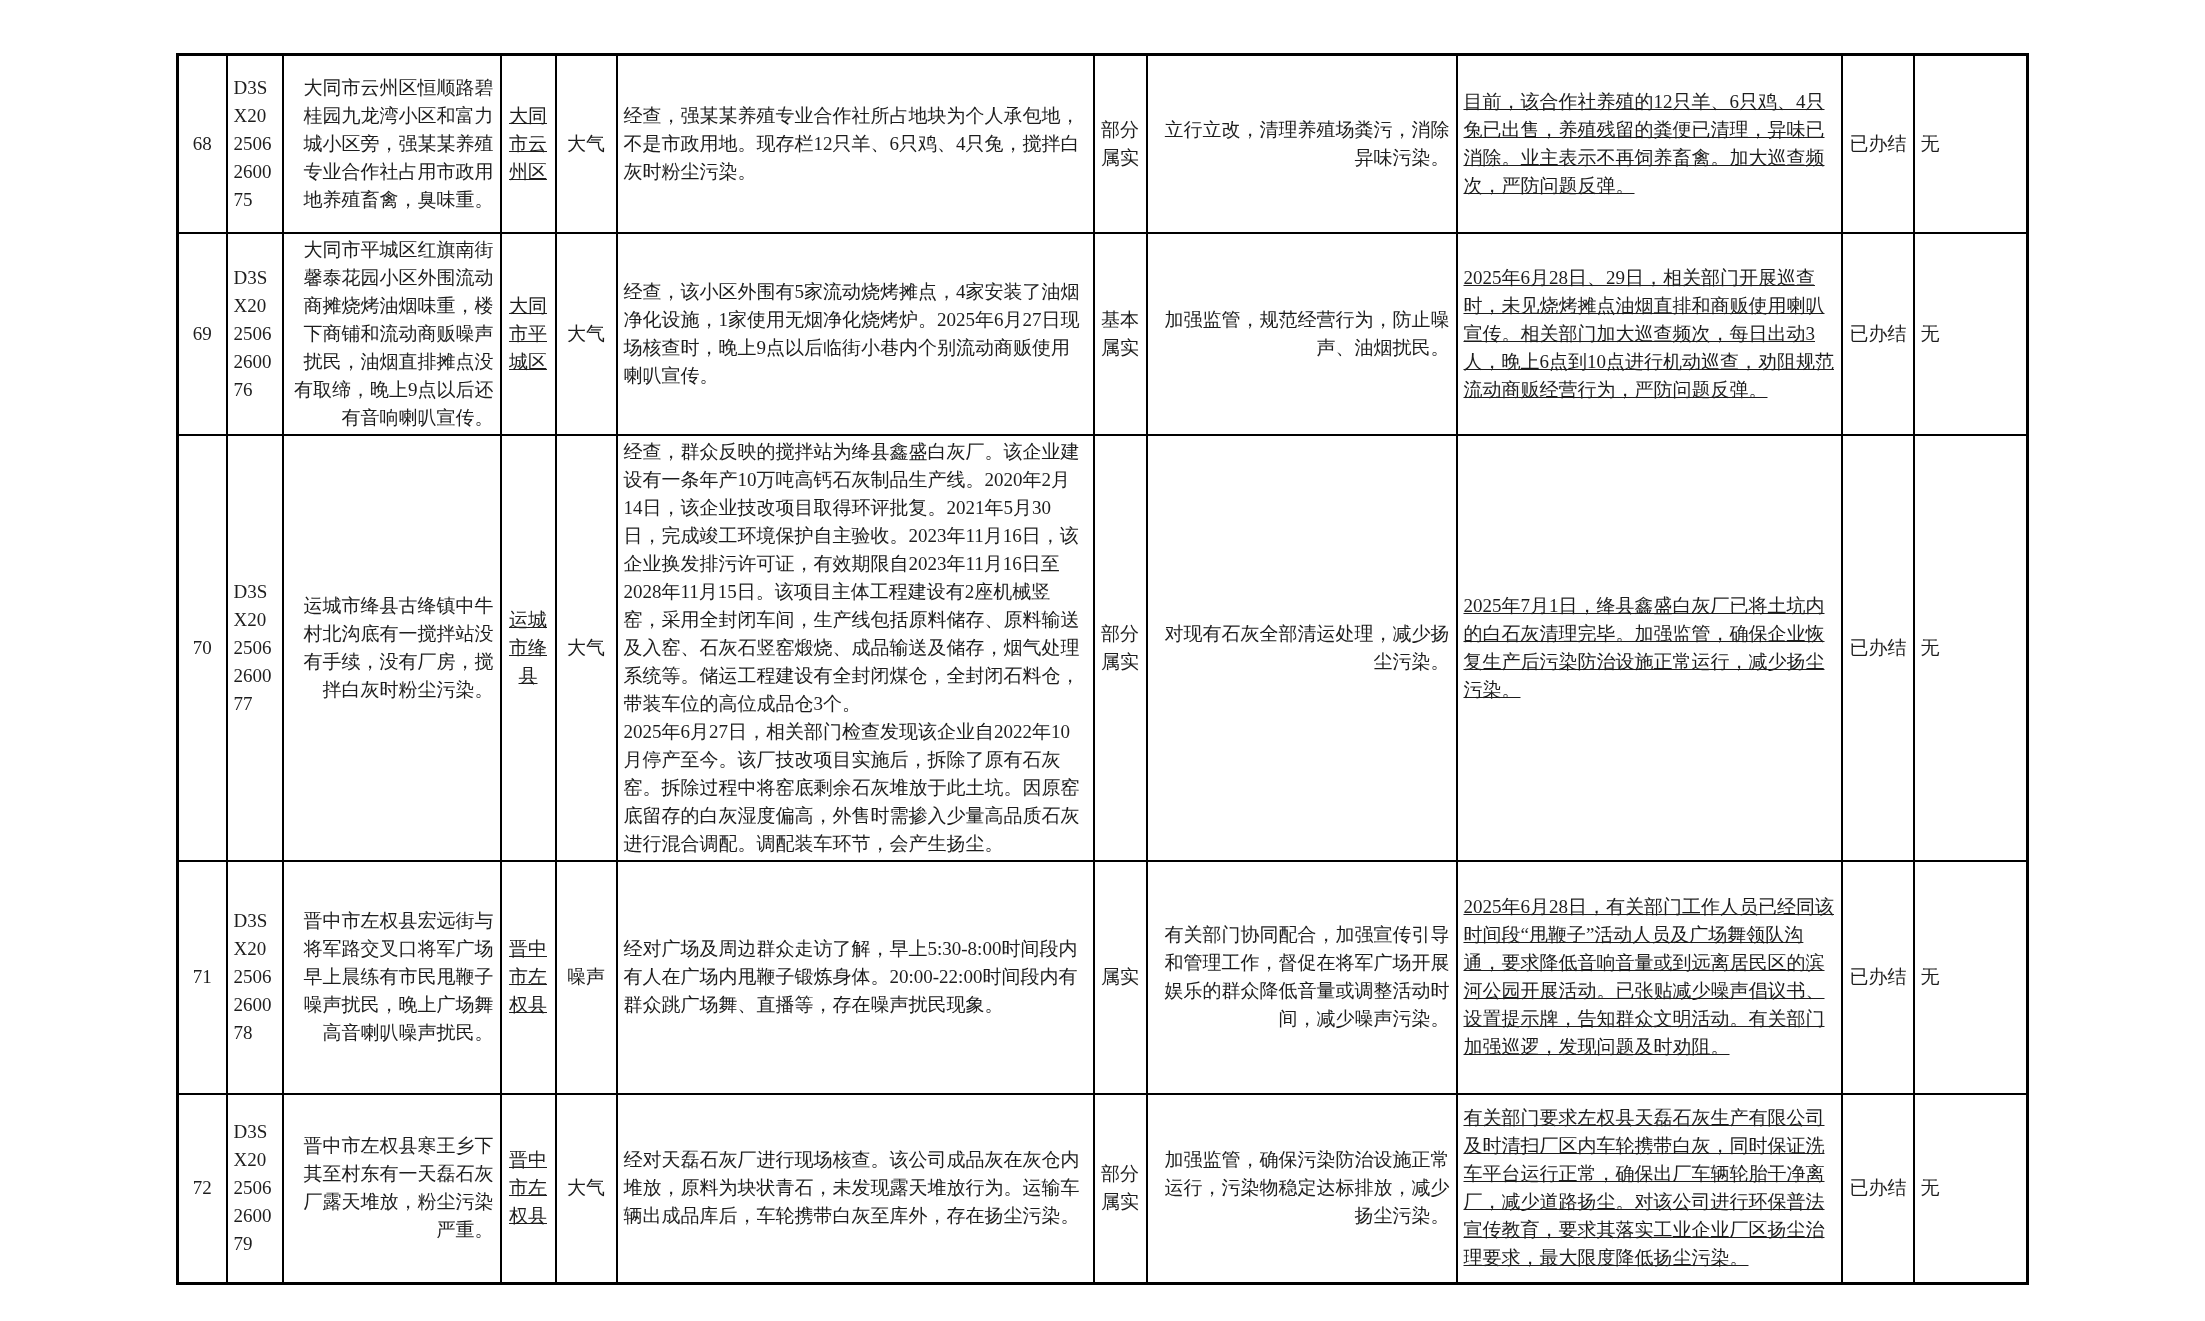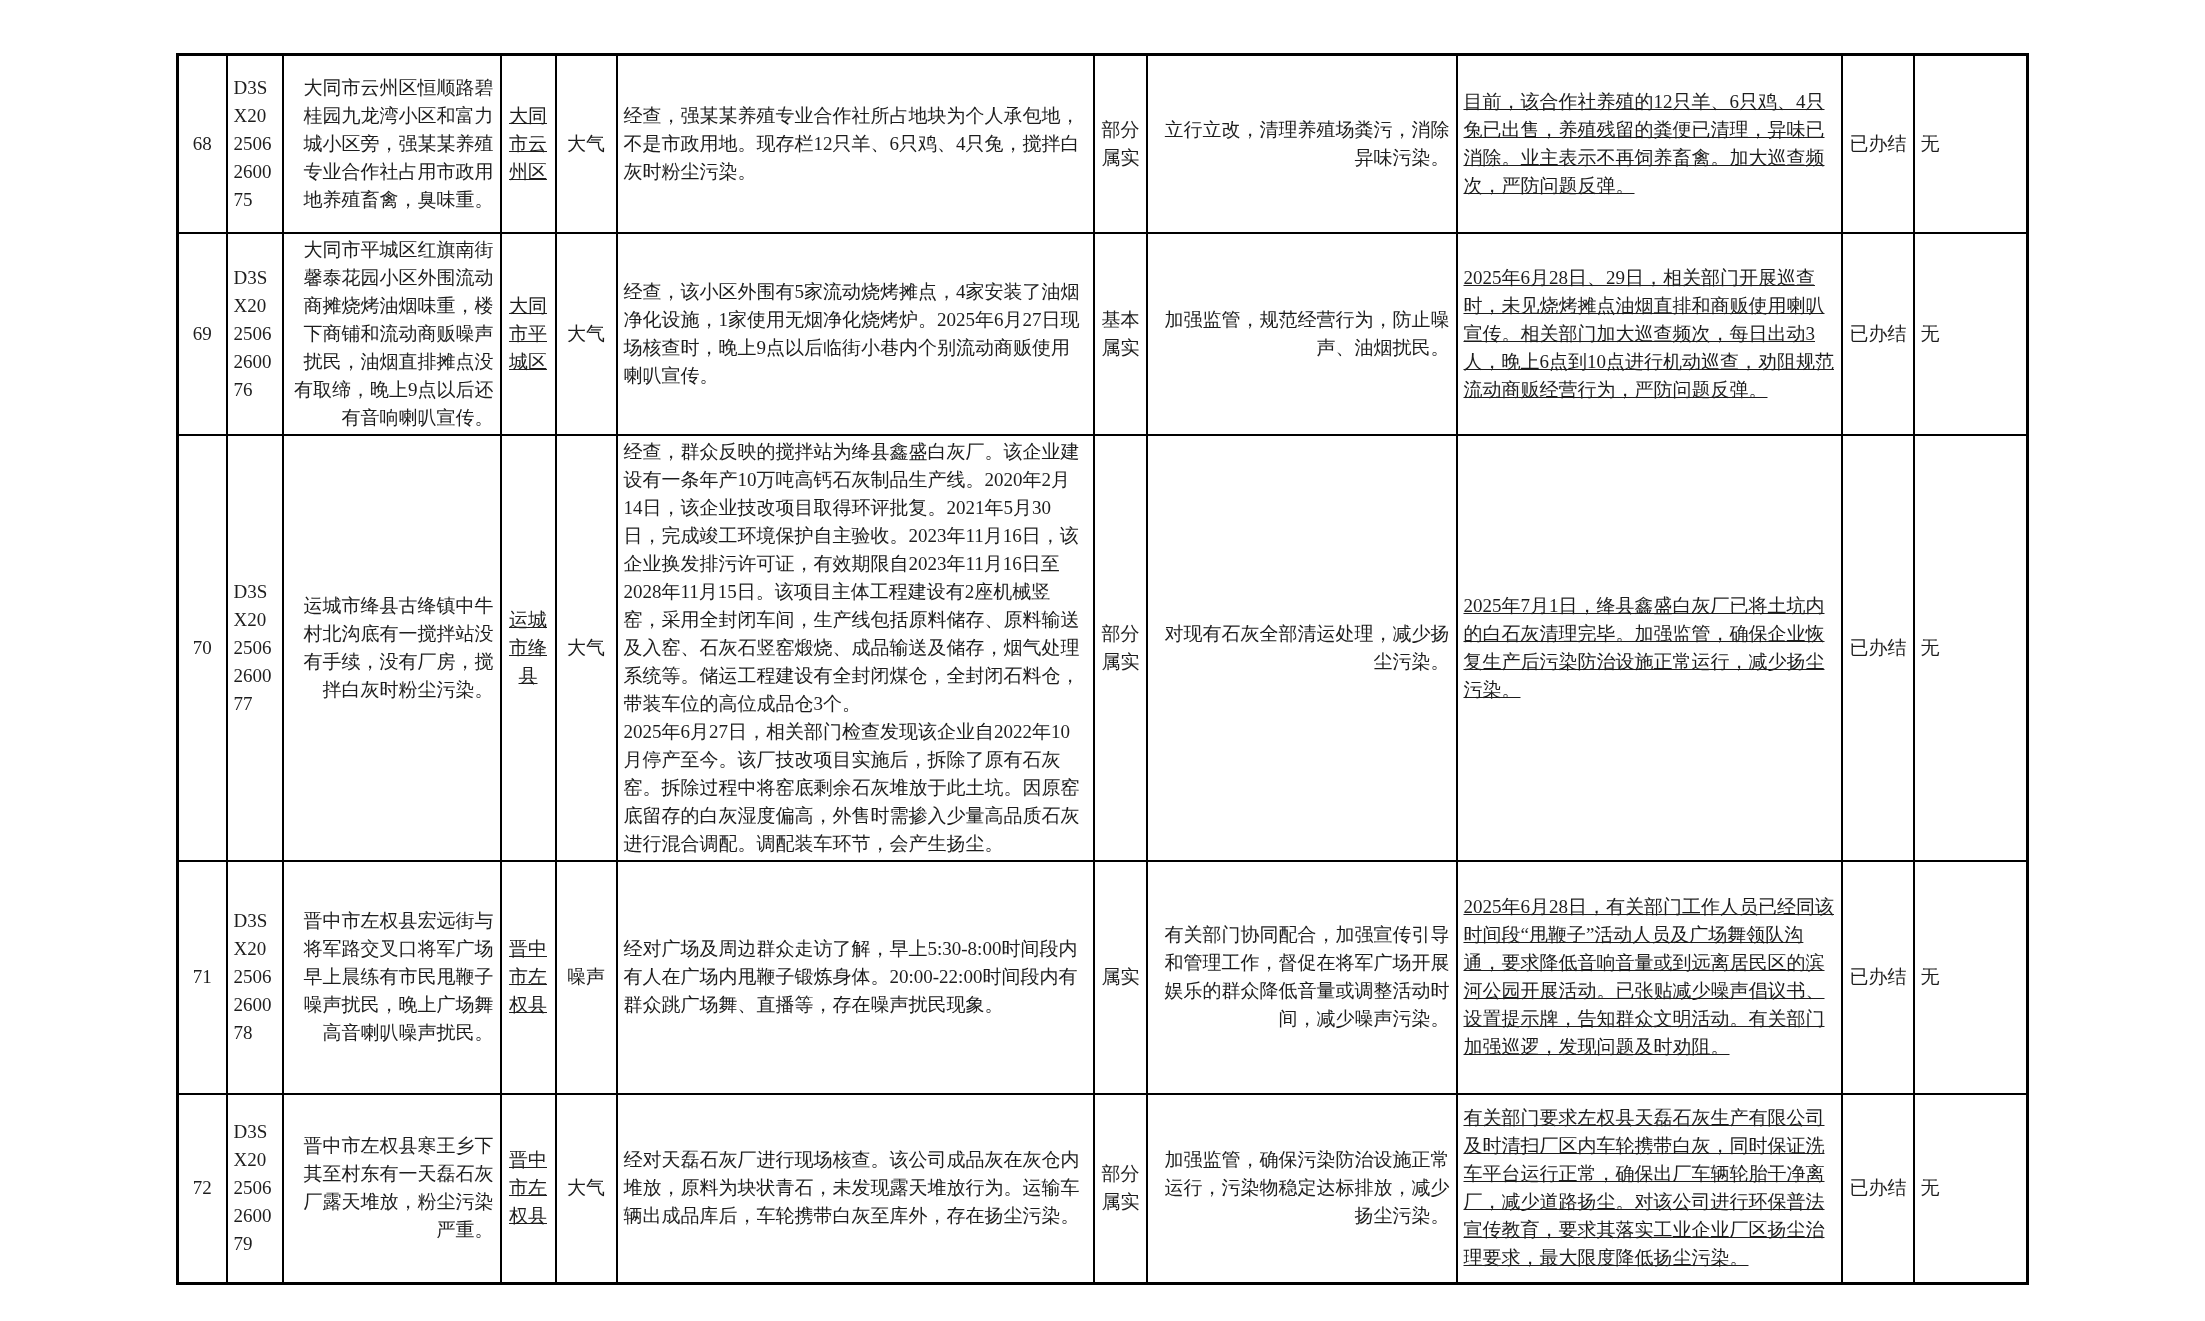--- a/index.html
+++ b/index.html
@@ -31,21 +31,21 @@
   td.c-no{
     text-align:left;
     font-size:18px;line-height:27px;
     word-break:break-all;
     padding:2px 3px;
   }
   td.c-complaint{text-align:right;padding:2px 5px;}
   td.c-region{text-align:center;padding:2px 4px;text-decoration:underline;}
   td.c-type{text-align:center;padding:2px 4px;}
   td.c-invest{text-align:left;white-space:pre-wrap;padding:2px 6px;}
-  td.c-verify{text-align:right;padding:2px 4px;}
+  td.c-verify{text-align:center;padding:2px 4px;}
   td.c-handle{text-align:right;padding:2px 6px;}
   td.c-rect{text-align:left;padding:2px 6px;text-decoration:underline;}
   td.c-status{text-align:right;padding:2px 2px;}
   td.c-acct{text-align:left;padding:2px 8px;}
   tr.r68{height:178px;}
   tr.r69{height:192px;}
   tr.r70{height:422px;}
   tr.r71{height:233px;}
   tr.r72{height:190px;}
 </style>

